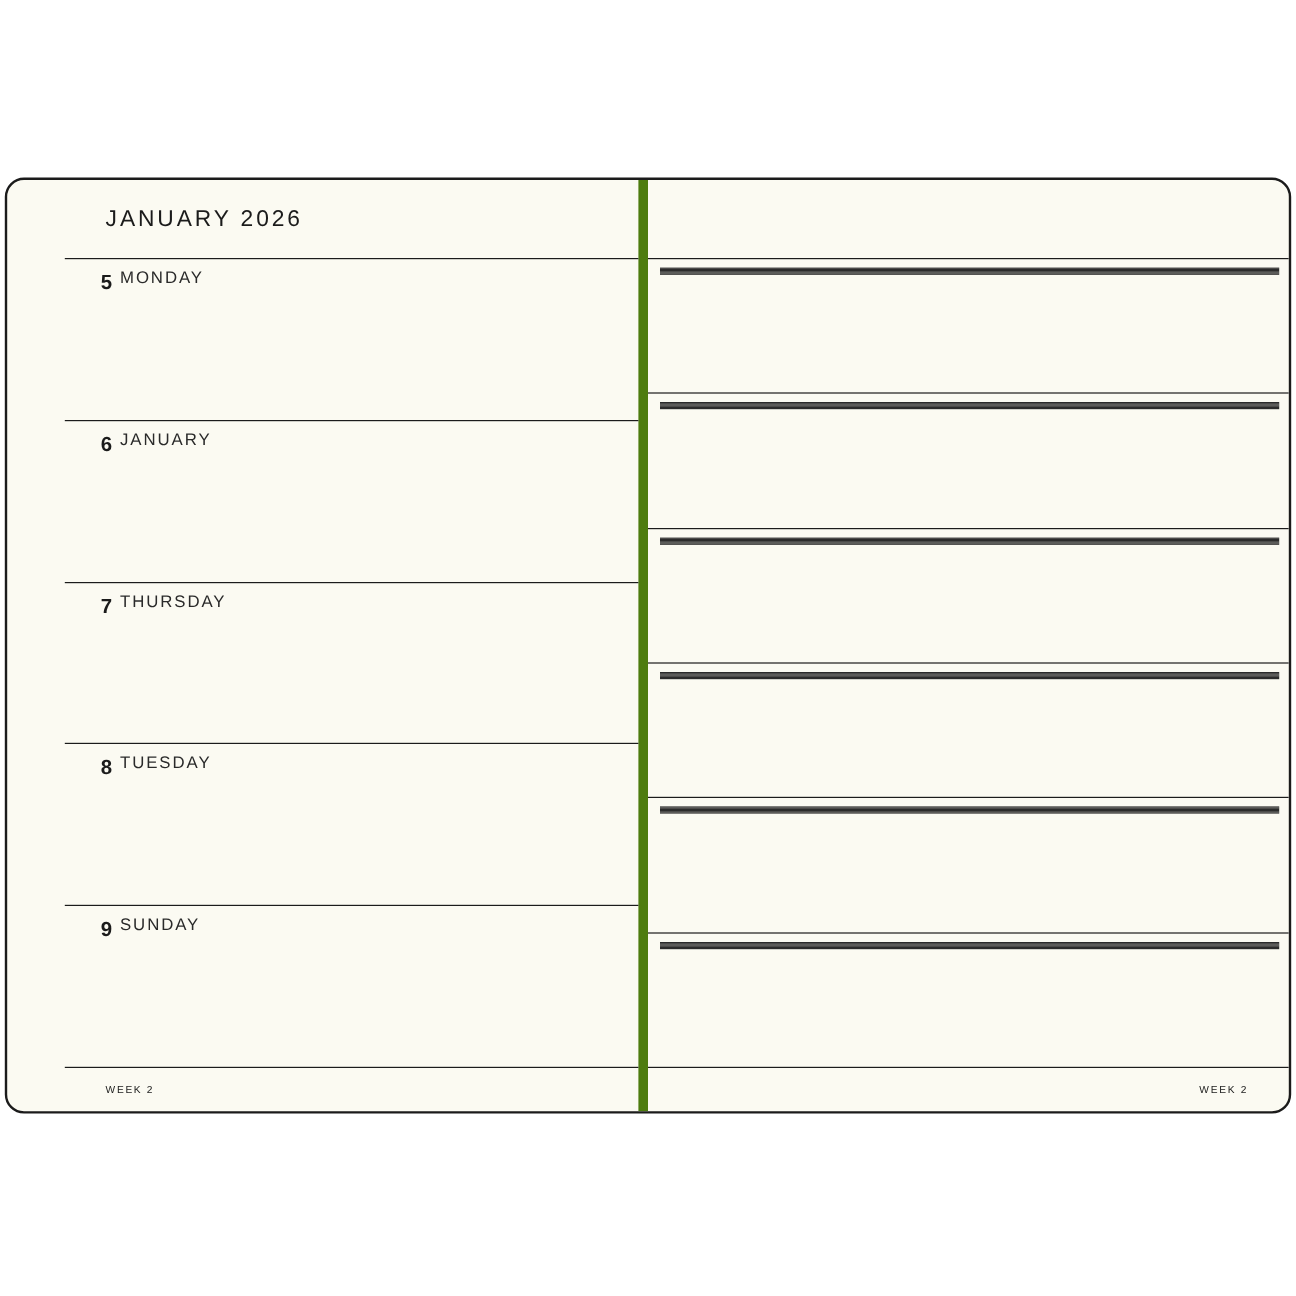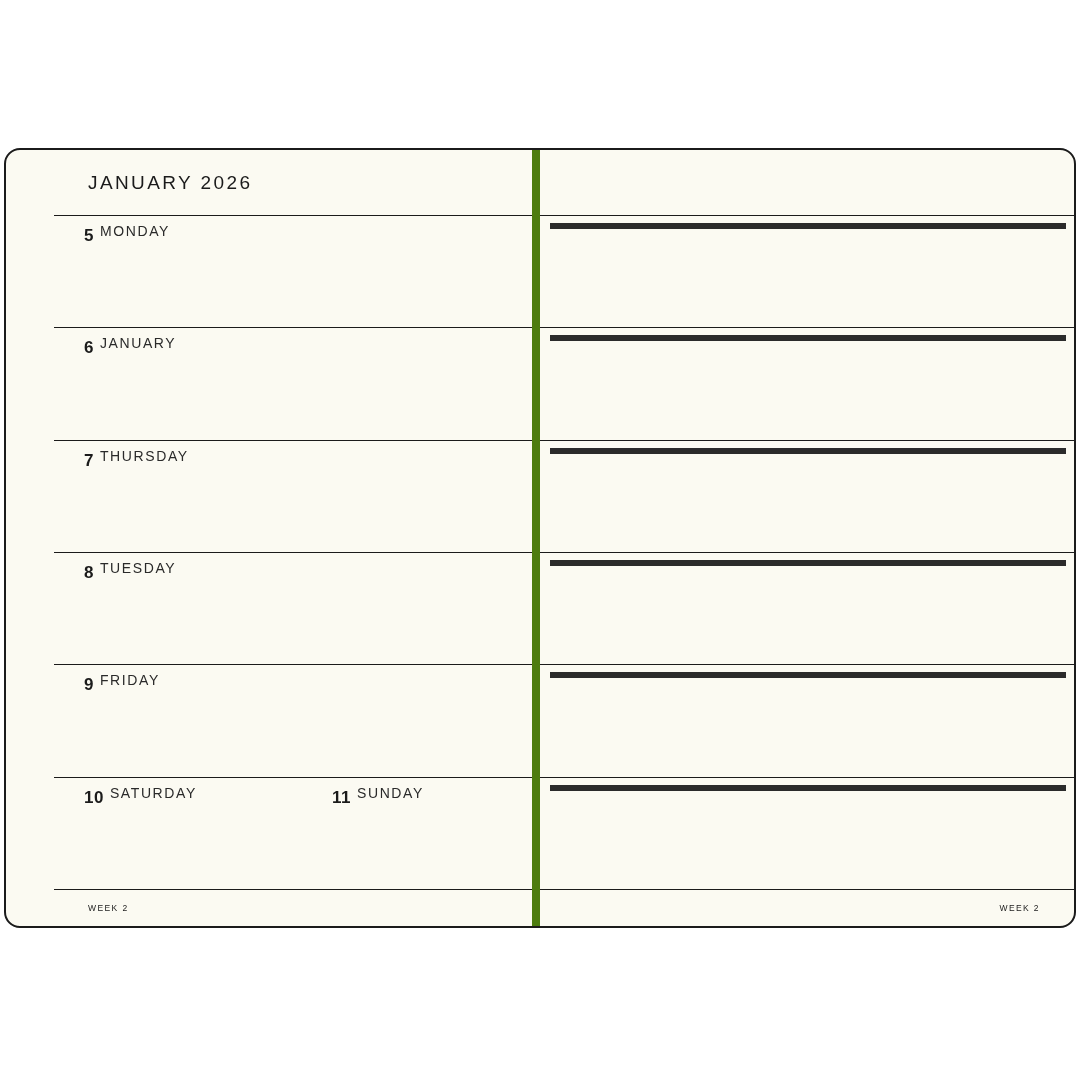--- a/index.html
+++ b/index.html
@@ -182,38 +182,24 @@
         <div class="day-row">
           <span class="day-entry">
             <span class="daynum">8</span>
             <span class="dayname">TUESDAY</span>
           </span>
         </div>
 
         <div class="day-row">
           <span class="day-entry">
             <span class="daynum">9</span>
-            <span class="dayname">FRIDAY</span>
-          </span>
-        </div>
-
-        <div class="day-row weekend-row">
-          <div class="weekend-half">
-            <span class="day-entry">
-              <span class="daynum">10</span>
-              <span class="dayname">SATURDAY</span>
-            </span>
-          </div>
-          <div class="weekend-half second">
-            <span class="day-entry">
-              <span class="daynum">11</span>
-              <span class="dayname">SUNDAY</span>
-            </span>
-          </div>
-        </div>
+            <span class="dayname">SUNDAY</span>
+          </span>
+        </div>
+
 
       </div>
 
       <div class="footer-row">
         <span class="footer-left">WEEK 2</span>
       </div>
     </div>
 
     <div class="page-right">
 

